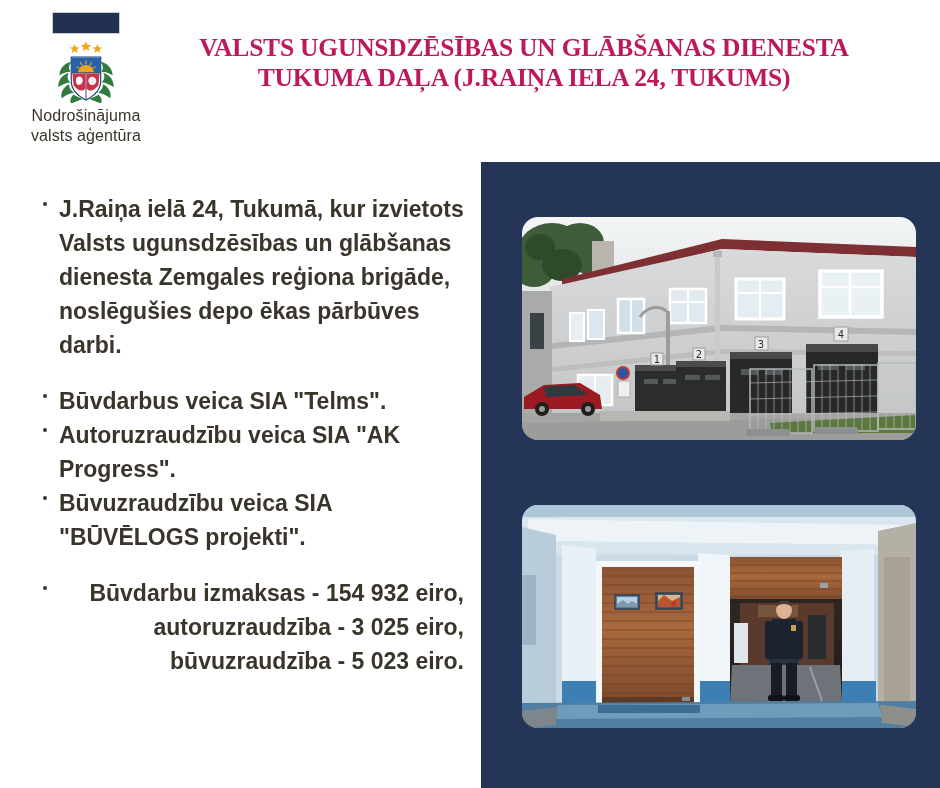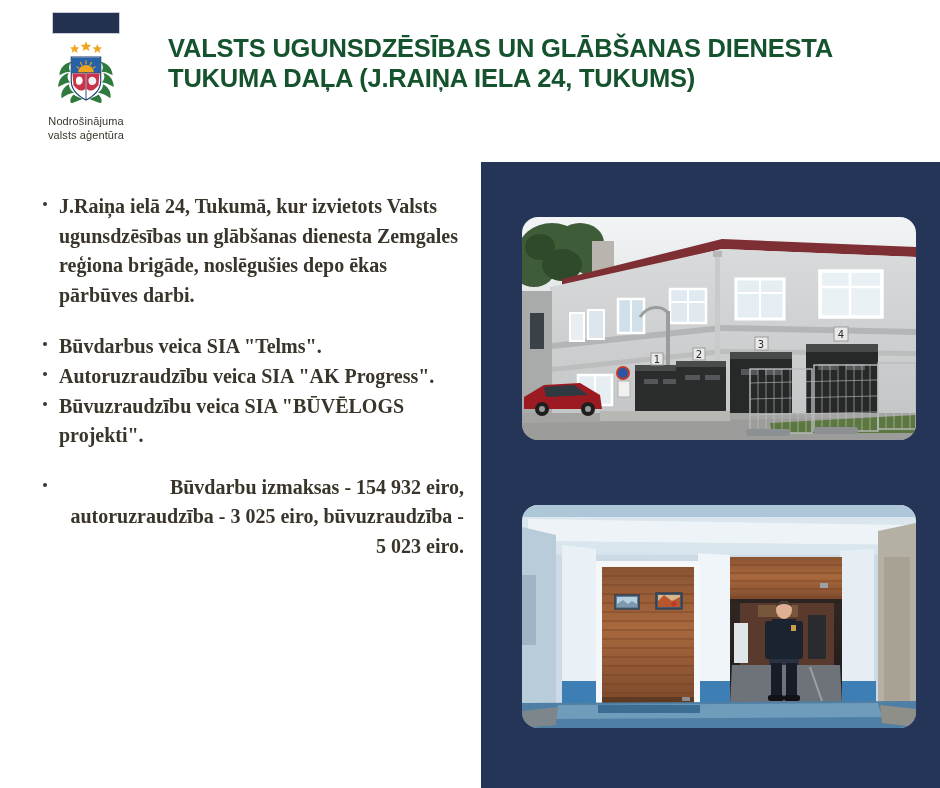--- a/index.html
+++ b/index.html
@@ -47,40 +47,41 @@
     background: #23304f;
     border: 1px solid #c9cddb;
     box-sizing: border-box;
   }
   .coat-wrap {
     width: 68px;
     height: 62px;
     margin: 0 auto;
   }
   .logo-caption {
-    margin-top: 13px;
-    font-size: 11px;
+    margin-top: 4px;
+    font-size: 16px;
     line-height: 1.25;
     color: #3a352b;
     font-family: "Liberation Sans", sans-serif;
     letter-spacing: 0.1px;
   }
 
   
   .title {
     position: absolute;
     left: 168px;
     top: 33px;
     width: 712px;
+    text-align: center;
     font-size: 25.5px;
     line-height: 1.18;
     font-weight: bold;
-    color: #14532d;
+    color: #be185d;
     letter-spacing: -0.2px;
-    font-family: Liberation Sans, sans-serif;
+    font-family: Liberation Serif, serif;
   }
 
   
   .body-col {
     position: absolute;
     left: 34px;
     top: 192px;
     width: 430px;
   }
   .bullet-group {
@@ -89,26 +90,26 @@
   .bullet-group:last-child { margin-bottom: 0; text-align: right; }
 
   ul.blist {
     list-style: none;
     margin: 0;
     padding: 0;
   }
   ul.blist li {
     position: relative;
     padding-left: 25px;
-    font-size: 20px;
+    font-size: 23px;
     line-height: 1.48;
     font-weight: bold;
     color: #3a352b;
     margin-bottom: 0px;
-    font-family: Liberation Serif, serif;
+    font-family: Liberation Sans, sans-serif;
   }
   ul.blist li::before {
     content: "";
     position: absolute;
     left: 9px;
     top: 10px;
     width: 4px;
     height: 4px;
     border-radius: 50%;
     background: #3a352b;

